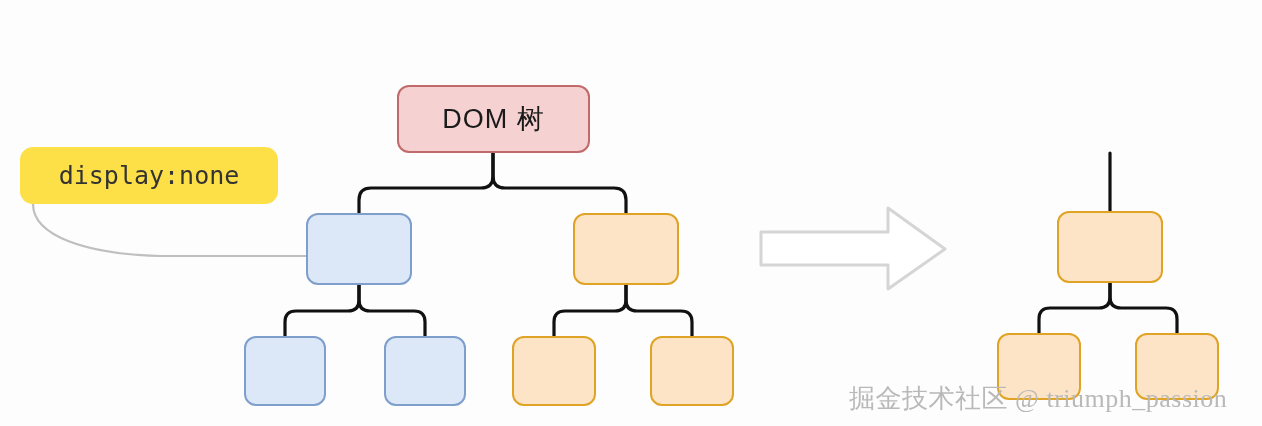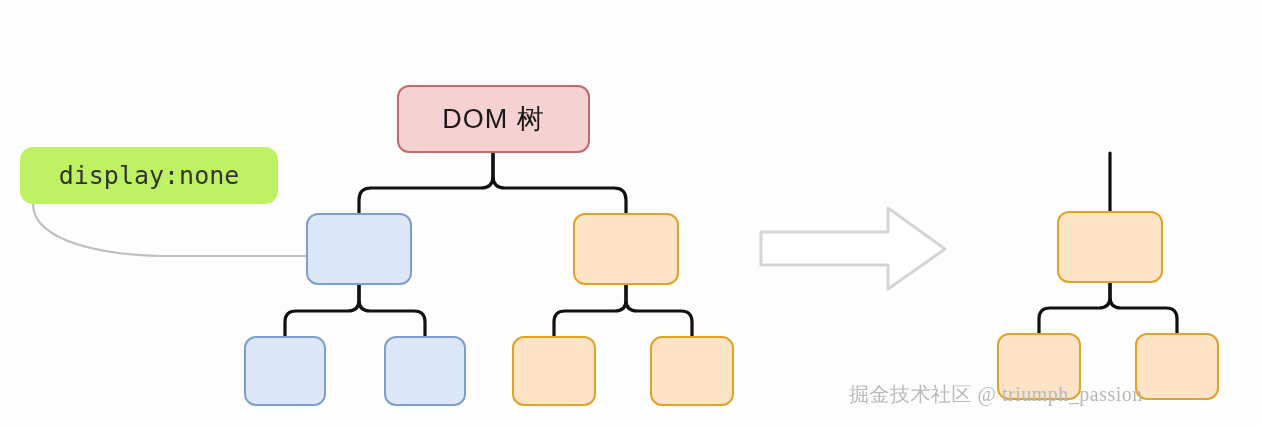--- a/index.html
+++ b/index.html
@@ -52,38 +52,38 @@
     background: #dce8f8;
     border-color: #7e9fcb;
   }
   .node.orange {
     background: #fde4c6;
     border-color: #dfa425;
   }
   .callout {
     position: absolute;
     box-sizing: border-box;
-    background: #bef264;
+    background: #fde047;
     border-radius: 13px;
     display: flex;
     align-items: center;
     justify-content: center;
     z-index: 3;
   }
   .callout-text {
     font-family: "DejaVu Sans Mono", monospace;
     font-size: 25px;
     color: #333333;
     white-space: nowrap;
   }
   .watermark {
     position: absolute;
     z-index: 4;
     font-family: "Liberation Serif", serif;
-    font-size: 20px;
+    font-size: 26px;
     color: #b9b9b9;
     white-space: nowrap;
     letter-spacing: 0.5px;
   }
 </style>
 </head>
 <body>
 
 <div id="canvas">
 

